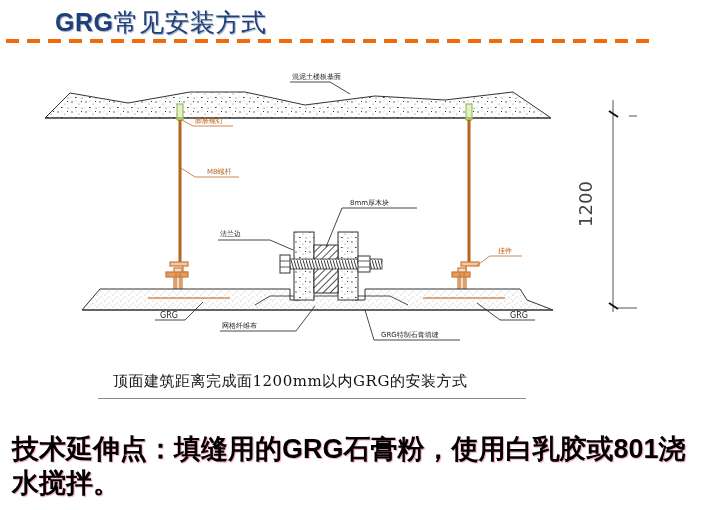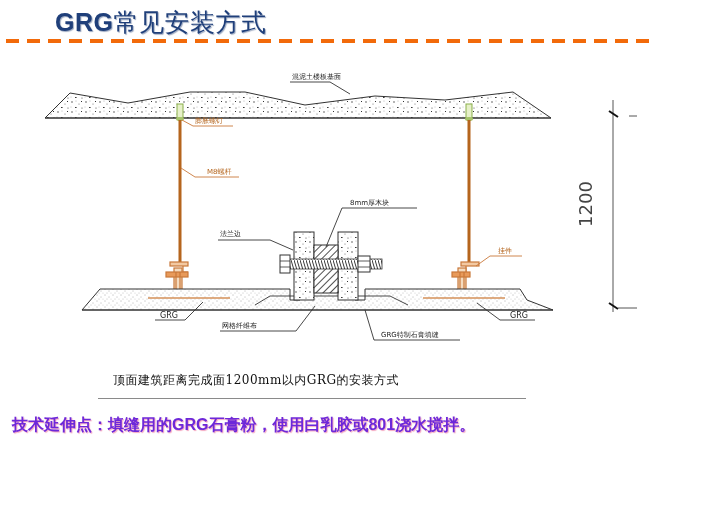--- a/index.html
+++ b/index.html
@@ -10,27 +10,27 @@
     color:#1f3f7a; letter-spacing:0.5px;
     text-shadow: 1px 1px 1px #9aa7bf;
   }
   .title .cn { font-family:"DejaVu Sans", sans-serif; font-weight:normal; font-size:25px;text-align:right; }
   .dashline { position:absolute; left:6px; top:39px; width:645px; height:4px;
     background: repeating-linear-gradient(90deg, #f26a0a 0 13px, transparent 13px 21px); }
   svg.drawing { position:absolute; left:0; top:0; }
   .lbl { font-family:"DejaVu Sans", sans-serif; }
   .caption {
     position:absolute; left:113px; top:372px; font-family:"DejaVu Serif", serif;
-    font-size:12px; color:#111; letter-spacing:0.5px;
+    font-size:15px; color:#111; letter-spacing:0.5px;
   }
   .capline { position:absolute; left:98px; top:398px; width:428px; height:1px; background:#8a8a8a; }
   .note {
-    position:absolute; left:12px; top:408px; width:690px;
-    font-family:"DejaVu Sans", sans-serif; font-size:16px; line-height:34px;
-    color:#6d28d9; font-weight:bold;
+    position:absolute; left:12px; top:432px; width:690px;
+    font-family:"DejaVu Sans", sans-serif; font-size:27px; line-height:34px;
+    color:#000000; font-weight:bold;
     text-shadow: 1px 1px 1px #f4a6c0;
   }
   .note .latin { font-family:"Liberation Sans", sans-serif; font-weight:bold; }
 </style>
 </head>
 <body>
 
 <div class="title"><span>GRG</span><span class="cn">常见安装方式</span></div>
 <div class="dashline"></div>
 

